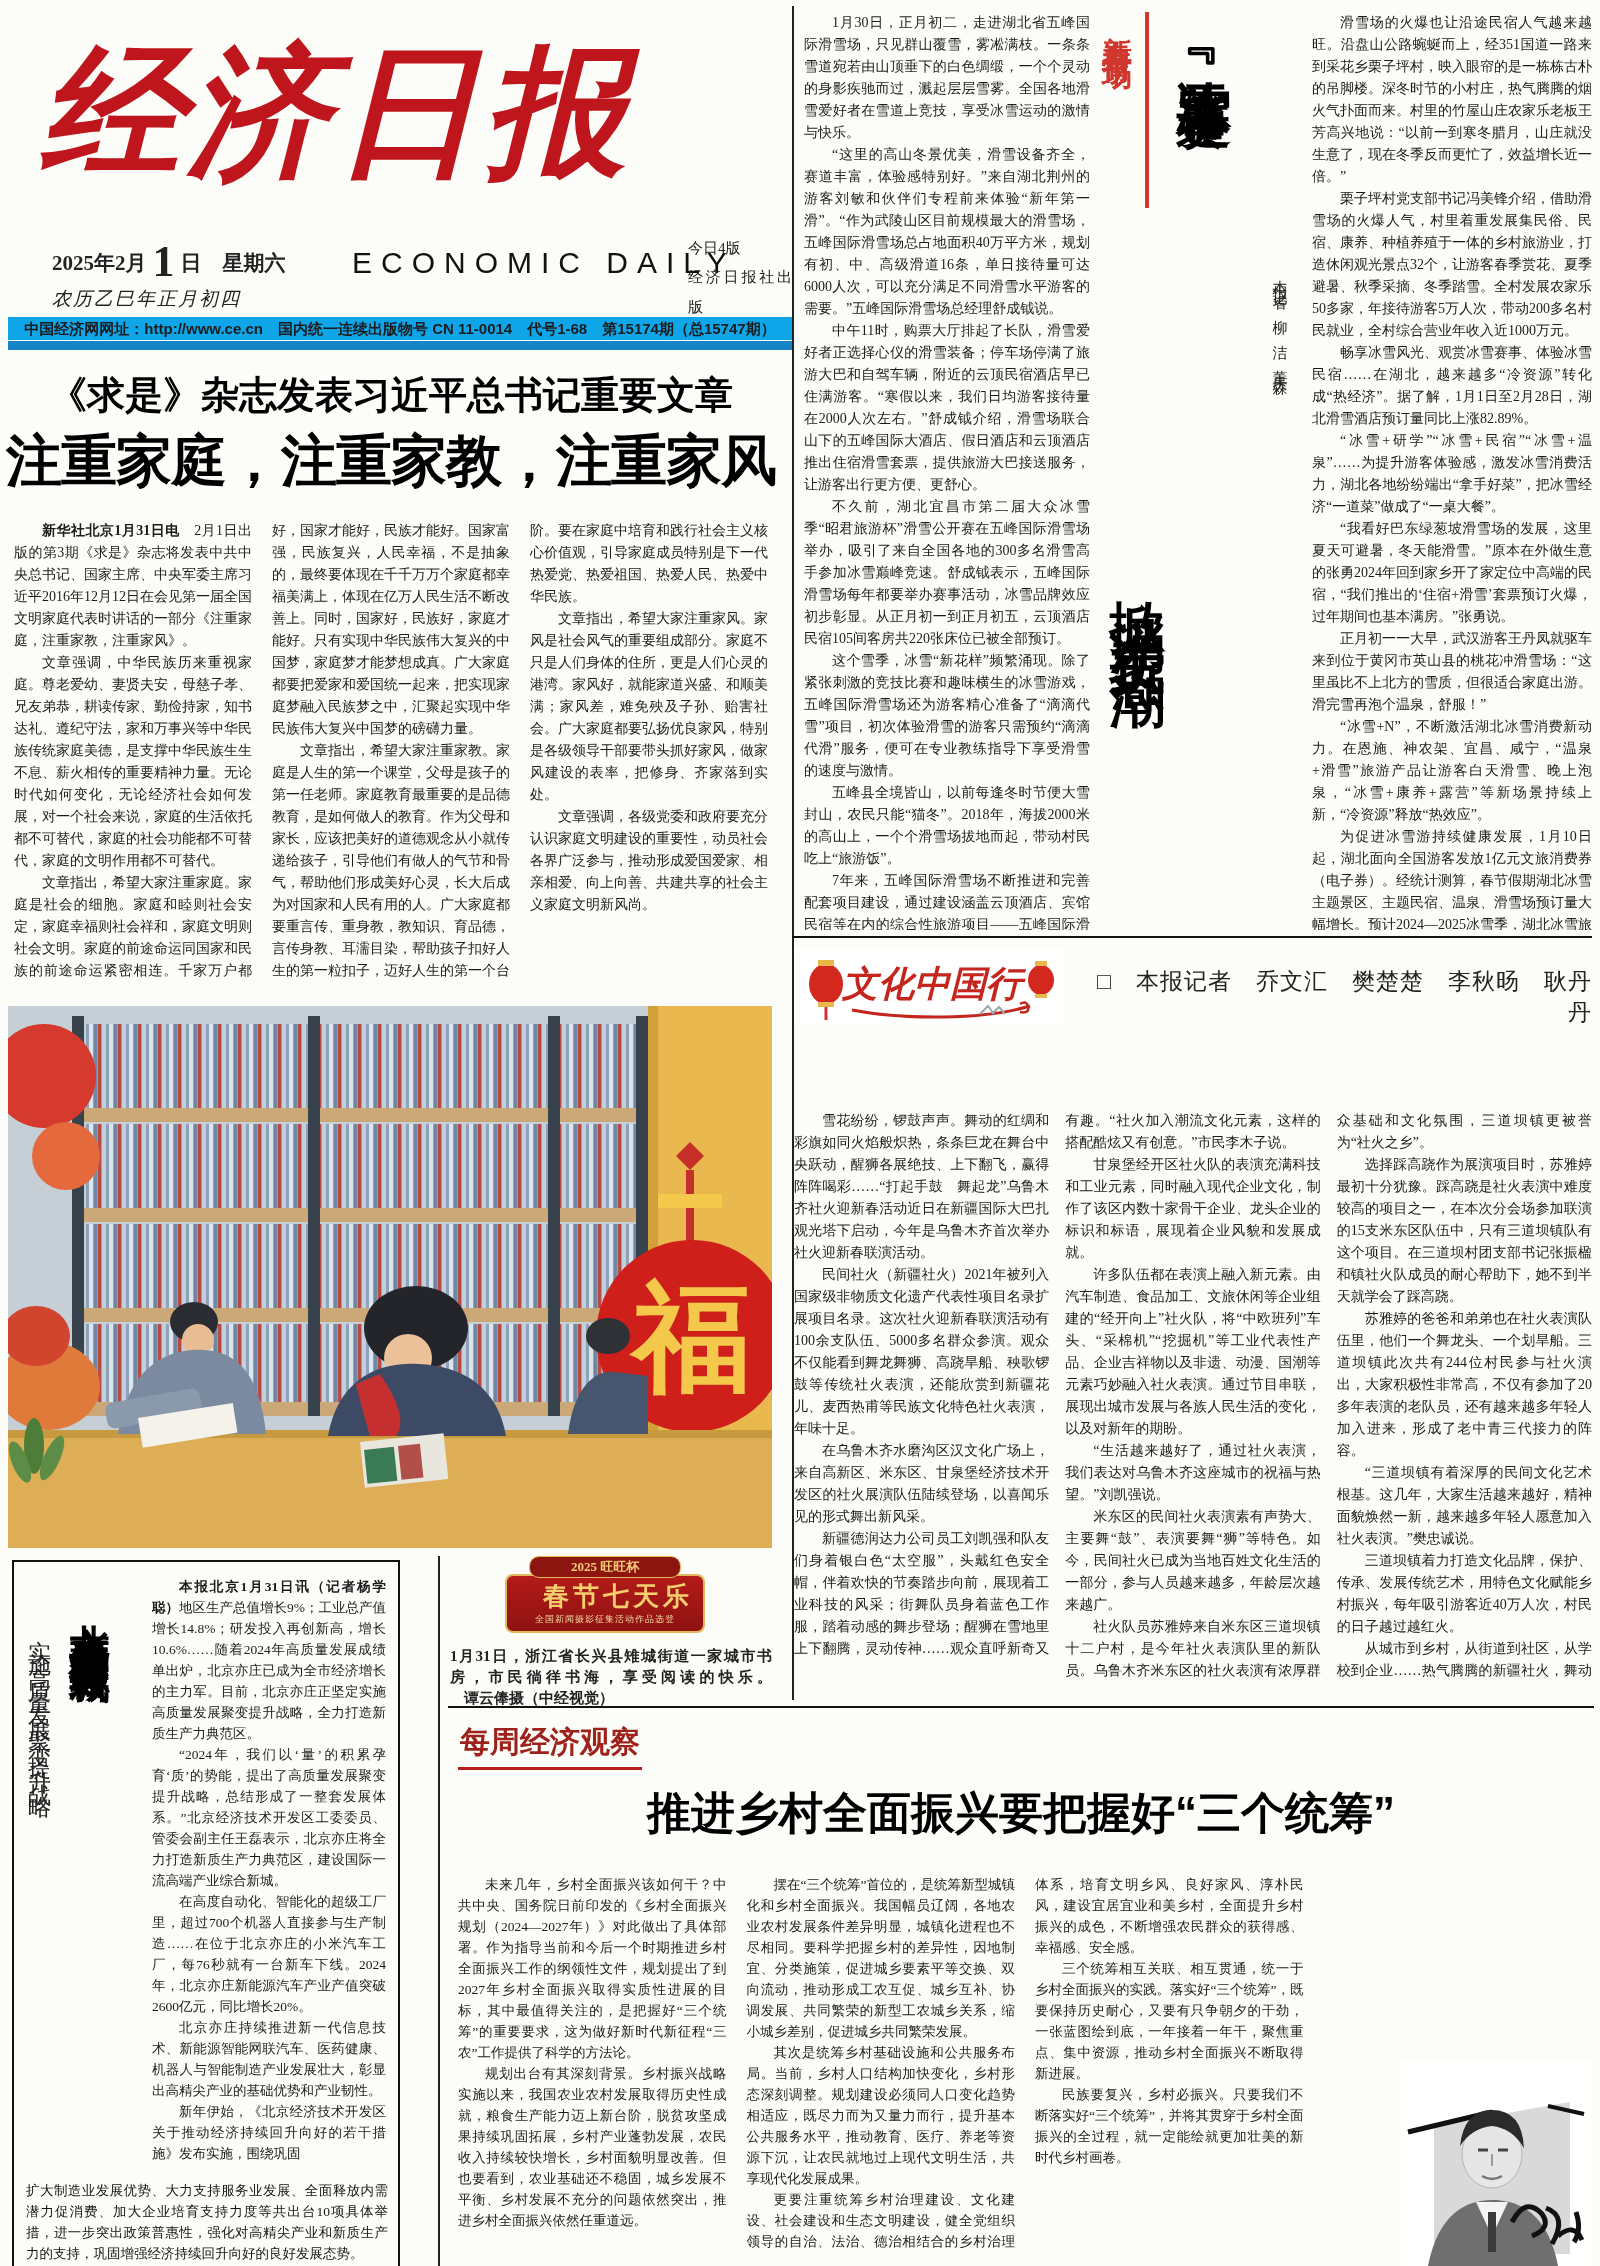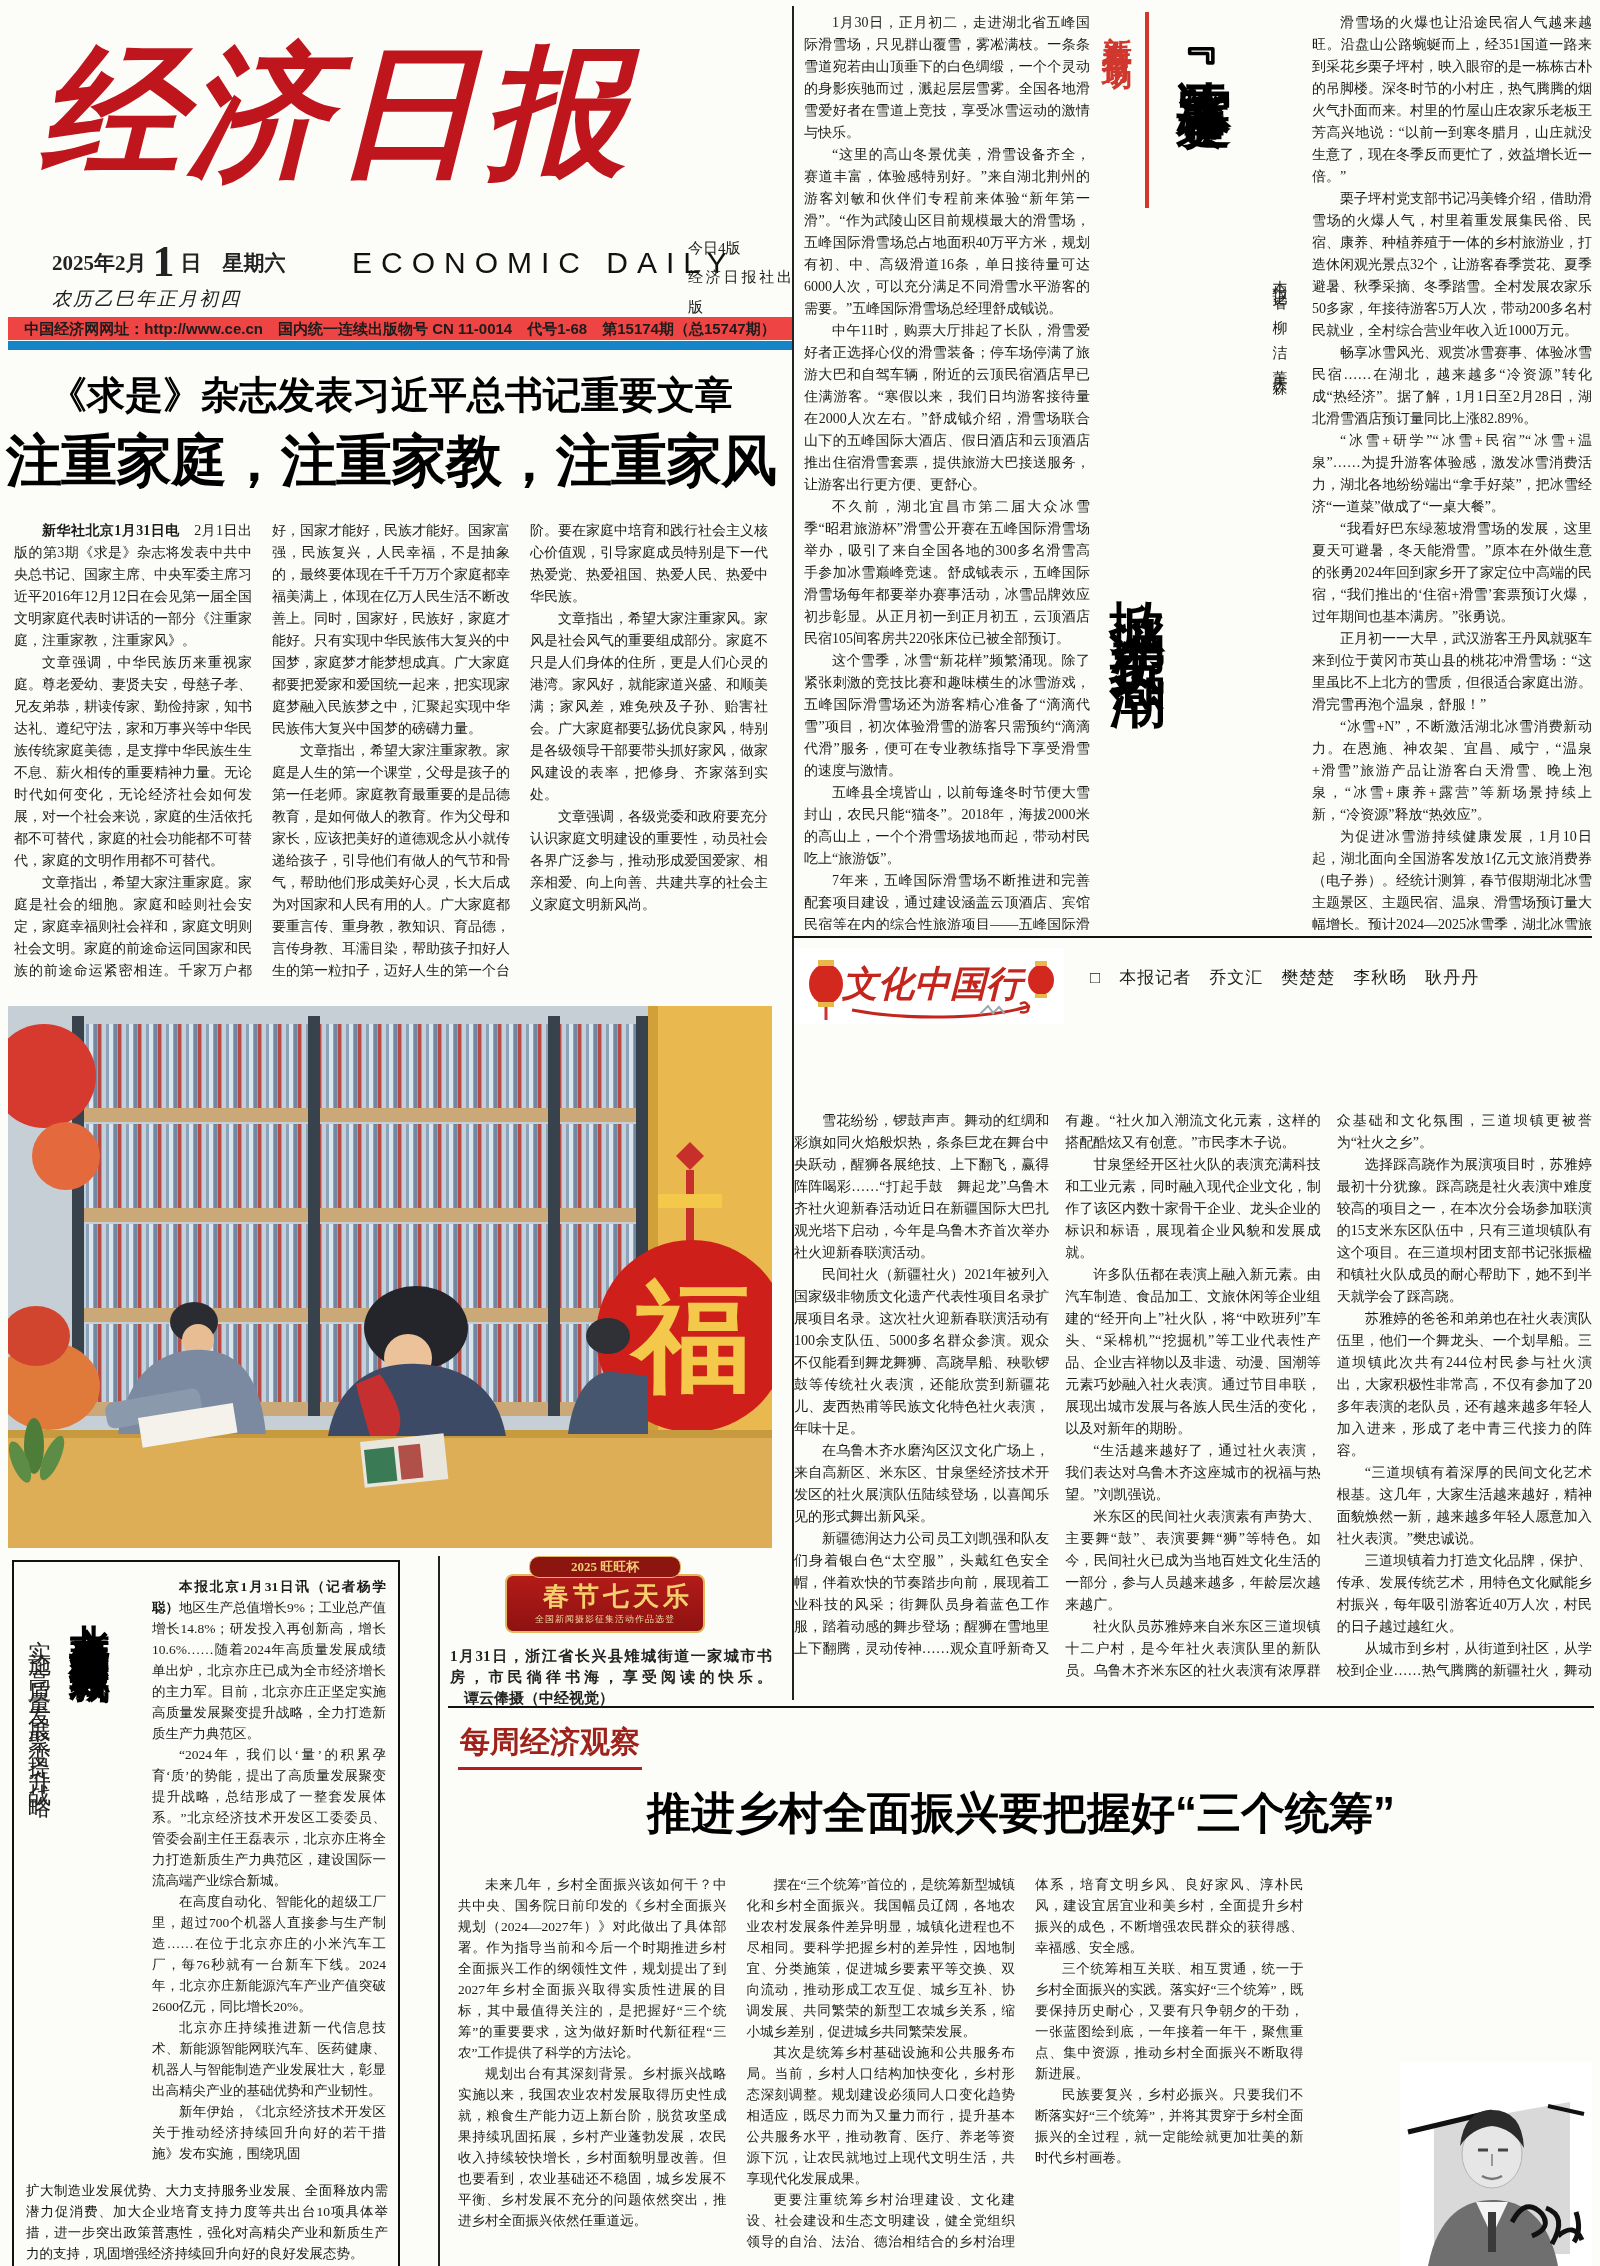--- a/index.html
+++ b/index.html
@@ -11,21 +11,21 @@
   .bodytext{font-size:14px;line-height:22px;text-align:justify;color:#1b1b1b;overflow:hidden;column-fill:auto;}
   .para{margin:0;text-indent:2em;}
   .paras{display:contents;}
   
   .masthead-title{left:40px;top:4px;width:590px;height:222px;font-size:142px;line-height:218px;font-weight:bold;font-style:italic;color:#bf161d;letter-spacing:6px;white-space:nowrap;}
   .dateline{left:52px;top:236px;width:300px;font-size:21px;font-weight:bold;color:#222;}
   .dateline .big-day{font-size:44px;font-weight:bold;vertical-align:-6px;padding:0 6px;}
   .lunar{left:52px;top:286px;font-size:19px;font-style:italic;color:#222;letter-spacing:2px;}
   .en-title{left:352px;top:246px;font-size:30px;letter-spacing:9px;color:#111;font-weight:500;}
   .edition{left:688px;top:234px;width:104px;font-size:15px;line-height:1.95;color:#222;text-align:justify;}
-  .info-bar{left:8px;top:317px;width:784px;height:23px;background:#ef4444;font-size:15px;font-weight:bold;color:#1c1c1c;text-align:center;line-height:23px;font-family:"Liberation Sans",sans-serif;}
+  .info-bar{left:8px;top:317px;width:784px;height:23px;background:#0ea5e9;font-size:15px;font-weight:bold;color:#1c1c1c;text-align:center;line-height:23px;font-family:"Liberation Sans",sans-serif;}
   .blue-bar{left:8px;top:341px;width:784px;height:9px;background:#1585c8;}
   
   .vrule{width:2px;background:#222;}
   .hrule{height:2px;background:#111;}
   
   .lead-kicker{left:8px;top:370px;width:766px;text-align:center;font-size:38px;font-weight:bold;color:#000;}
   .lead-headline{left:0px;top:424px;width:782px;text-align:center;font-size:56px;font-weight:bold;color:#000;letter-spacing:-1px;}
   .lead-body{left:14px;top:520px;width:754px;height:480px;column-count:3;column-gap:20px;}
   
   .photo{left:8px;top:1006px;width:764px;height:542px;}
@@ -38,21 +38,21 @@
   .caption .credit{display:inline-block;font-weight:bold;}
   
   .snow-colA{left:804px;top:12px;width:286px;height:918px;}
   .snow-colB{left:1312px;top:12px;width:280px;height:918px;}
   .snow-tag{left:1096px;top:12px;height:196px;font-size:30px;font-weight:bold;color:#d0382e;letter-spacing:6px;border-right:4px solid #d0382e;padding-right:8px;font-family:"Liberation Sans",sans-serif;}
   .snow-h1{left:1166px;top:30px;font-size:56px;font-weight:bold;letter-spacing:5px;color:#000;font-family:"Liberation Sans",sans-serif;}
   .snow-h2{left:1100px;top:556px;font-size:56px;font-weight:bold;letter-spacing:18px;color:#000;font-family:"Liberation Sans",sans-serif;}
   .snow-byline{left:1270px;top:268px;font-size:15px;letter-spacing:5px;color:#222;}
   
   .culture-logo{left:794px;top:948px;width:270px;height:76px;}
-  .culture-byline{left:1090px;top:966px;width:502px;font-size:17px;color:#222;text-align:left;letter-spacing:1px;}
+  .culture-byline{left:1090px;top:966px;width:502px;font-size:23px;color:#222;text-align:right;letter-spacing:1px;}
   .culture-headline{left:792px;top:1028px;width:800px;text-align:center;font-size:54px;font-weight:bold;letter-spacing:16px;color:#000;}
   .culture-body{left:794px;top:1110px;width:798px;height:584px;column-count:3;column-gap:16px;}
   
   .weekly-label{left:458px;top:1722px;font-size:30px;font-weight:bold;color:#9e221c;border-bottom:3px solid #b91c1c;padding:0 2px 4px;font-family:"Liberation Sans",sans-serif;}
   .weekly-headline{left:448px;top:1784px;width:1146px;text-align:center;font-size:44px;font-weight:bold;color:#000;font-family:"Liberation Sans",sans-serif;}
   .weekly-body{left:458px;top:1874px;width:1134px;height:390px;column-count:4;column-gap:20px;font-size:13.5px;line-height:21px;}
   .portrait{left:1400px;top:2062px;width:192px;height:204px;background:#fff;}
   
   .yz-box{left:12px;top:1560px;width:388px;height:706px;border:2px solid #111;border-bottom:none;box-sizing:border-box;background:#fcfcf9;}
   .yz-kicker{left:10px;top:60px;font-size:23px;letter-spacing:13px;color:#222;height:500px;}

